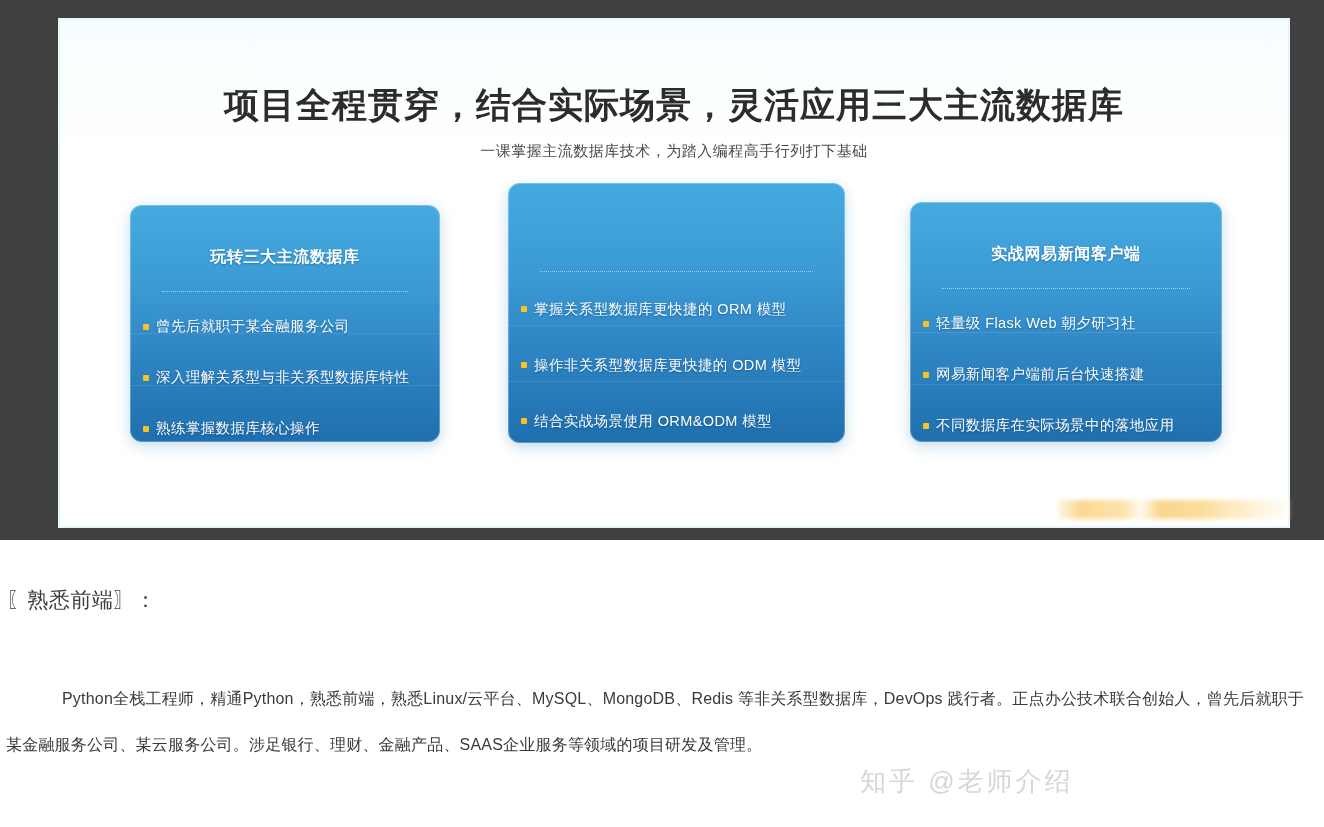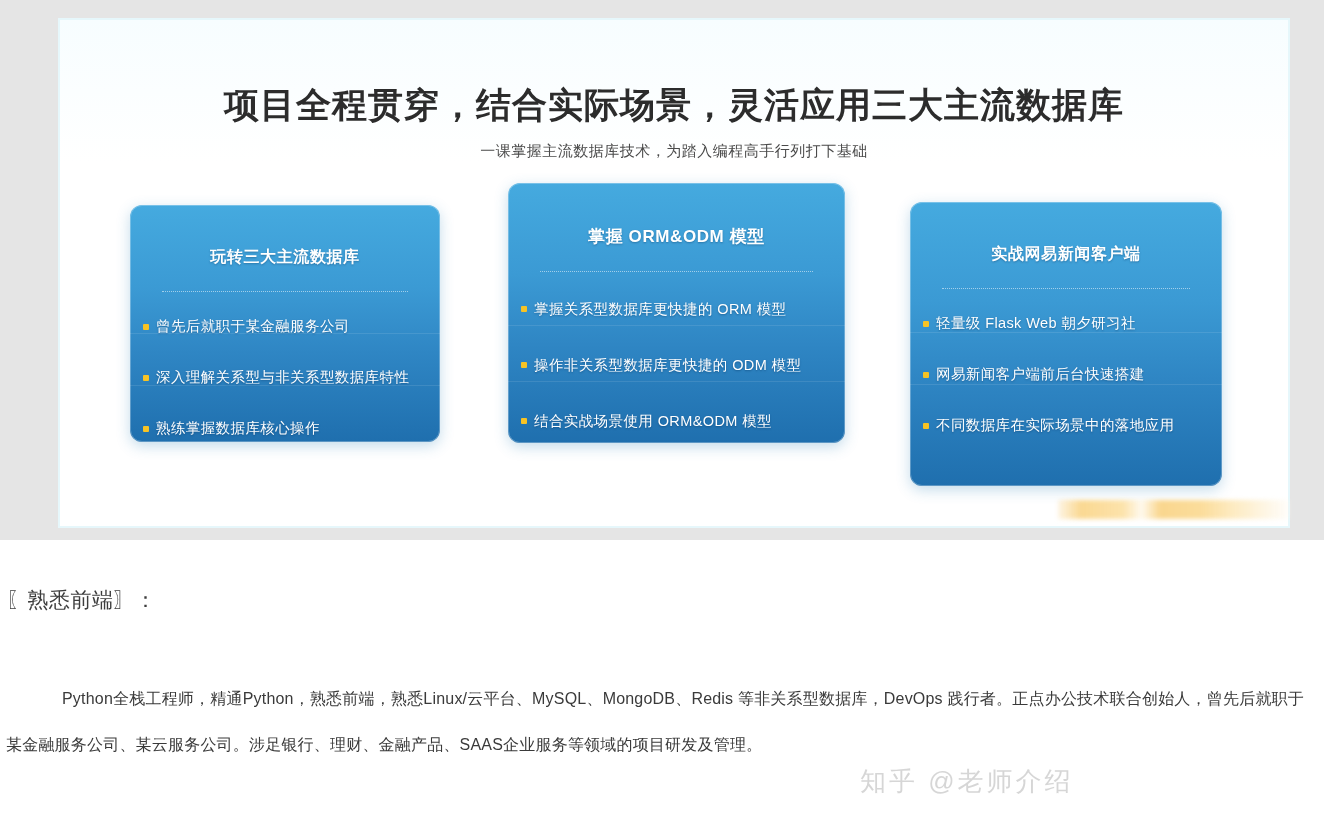--- a/index.html
+++ b/index.html
@@ -15,21 +15,21 @@
     position: relative;
   }
 
   
   .banner {
     position: absolute;
     left: 0;
     top: 0;
     width: 1324px;
     height: 540px;
-    background: #e5e5e5;
+    background: #404040;
     overflow: hidden;
   }
   .banner-frame {
     position: absolute;
     left: 58px;
     top: 18px;
     width: 1232px;
     height: 510px;
     border: 2px solid #e6f7fb;
     box-sizing: border-box;
@@ -77,21 +77,21 @@
   }
   .card::after{
     content:"";
     position:absolute; left:0; right:0; top:0; bottom:0;
     border-radius:12px;
     border:1px solid rgba(255,255,255,0.28);
     pointer-events:none;
   }
   .card-1 { left: 130px; top: 205px; width: 310px; height: 237px; }
   .card-2 { left: 508px; top: 183px; width: 337px; height: 260px; }
-  .card-3 { left: 910px; top: 202px; width: 312px; height: 284px; }
+  .card-3 { left: 910px; top: 202px; width: 312px; height: 240px; }
 
   .card-title {
     position: absolute;
     left: 0; right: 0;
     text-align: center;
     color: #ffffff;
     font-weight: bold;
     font-size: 16px;
     letter-spacing: 0.6px;
     text-shadow: 0 1px 2px rgba(0,40,80,0.35);
@@ -234,21 +234,20 @@
         <div class="card-item">
           <span class="bullet"></span>
           <span>熟练掌握数据库核心操作</span>
         </div>
       </div>
     </div>
 
     <div class="card card-2">
       <div class="card-band" style="top:142px"></div>
       <div class="card-band" style="top:198px"></div>
-      <div class="card-title">掌握 ORM&amp;ODM 模型</div>
       <div class="card-divider"></div>
       <div class="card-list">
         <div class="card-item">
           <span class="bullet"></span>
           <span>掌握关系型数据库更快捷的 ORM 模型</span>
         </div>
         <div class="card-item">
           <span class="bullet"></span>
           <span>操作非关系型数据库更快捷的 ODM 模型</span>
         </div>

